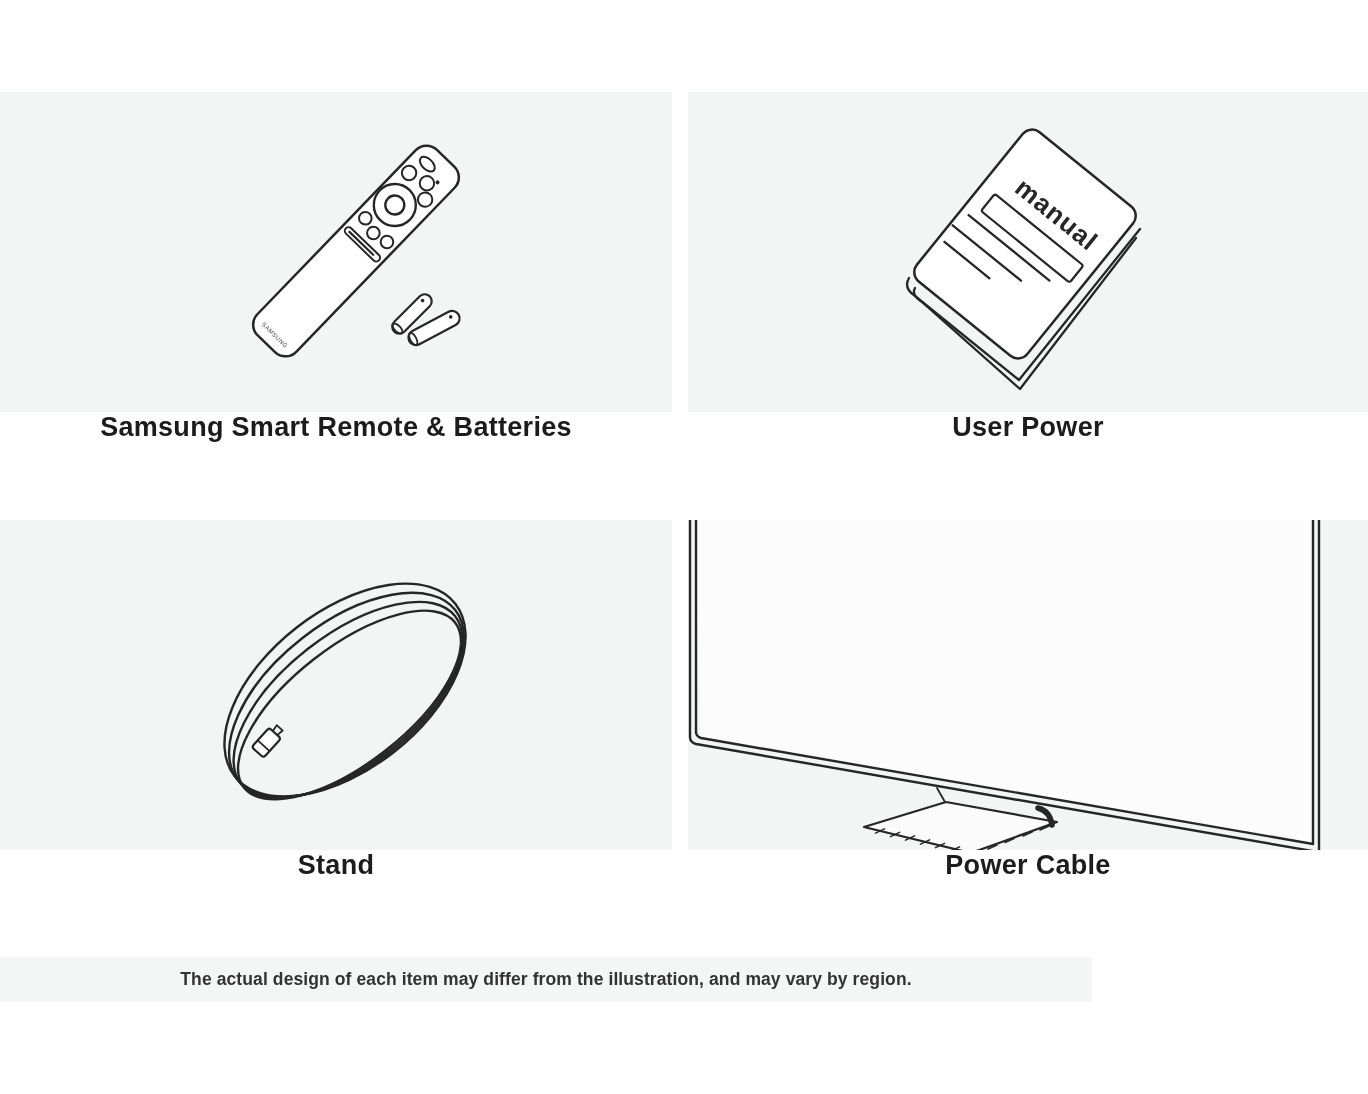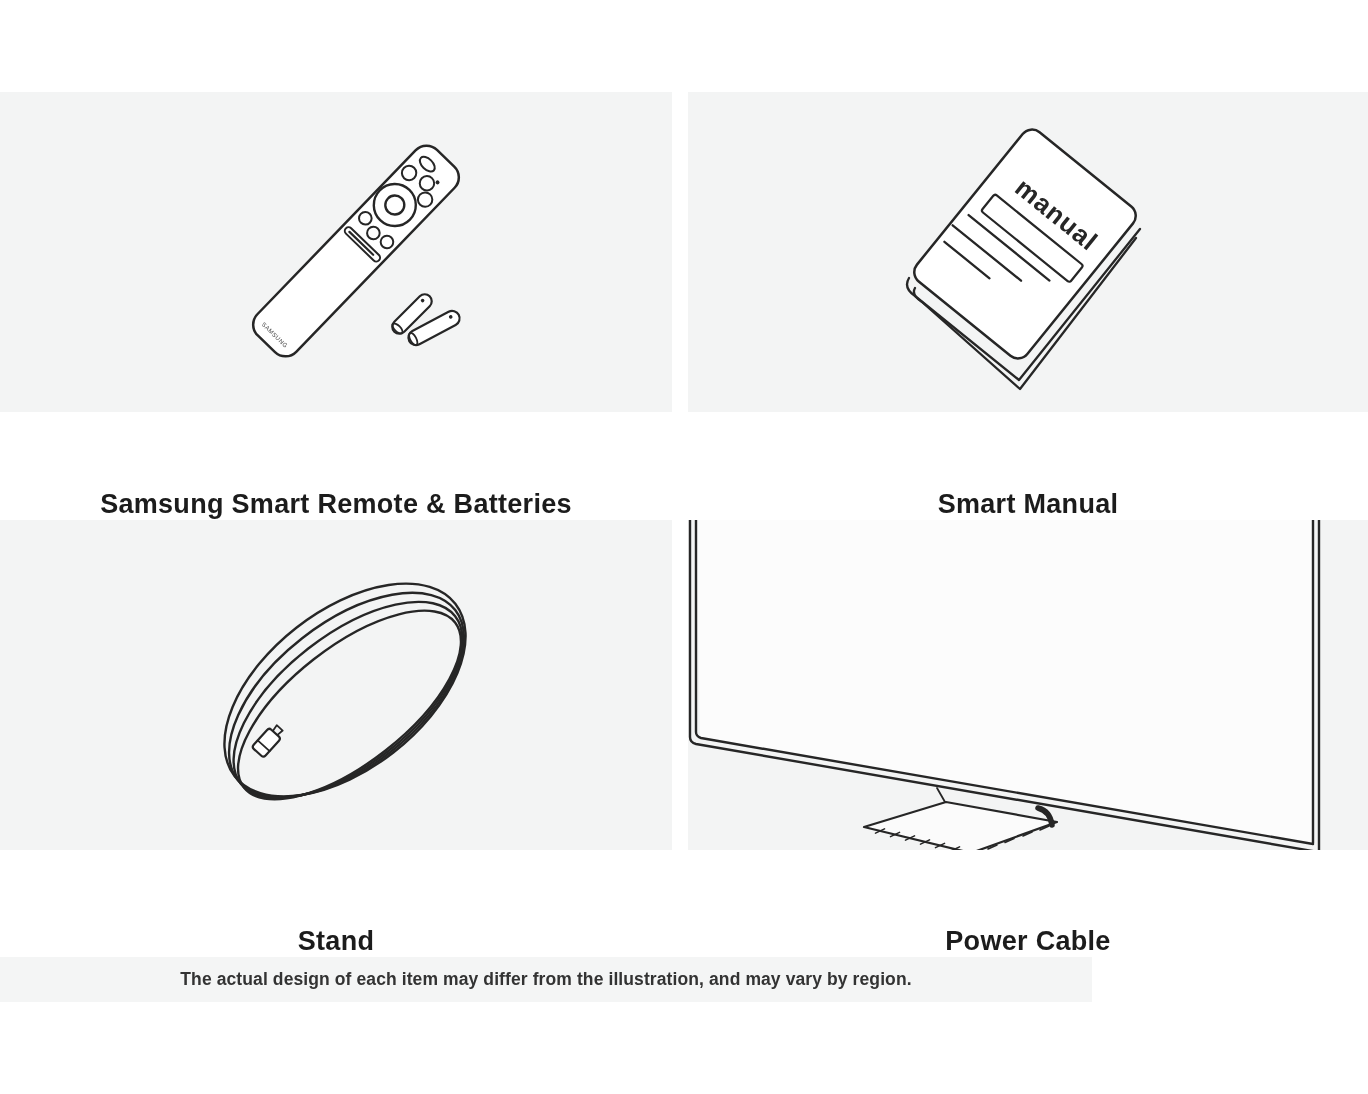--- a/index.html
+++ b/index.html
@@ -9,21 +9,21 @@
   }
   .grid{
     display:grid;
     grid-template-columns:672px 680px;
     grid-template-rows:320px 108px 330px 107px;
     column-gap:16px;
     margin-top:92px;
   }
   .panel{background:#f3f4f4;overflow:hidden;}
   .panel svg{display:block;}
-  .label-row{background:#ffffff;display:flex;align-items:flex-end;justify-content:center;}
+  .label-row{background:#ffffff;display:flex;align-items:flex-start;justify-content:center;}
   .item-label{
     font-size:27px;font-weight:bold;color:#1c1c1c;letter-spacing:0.3px;white-space:nowrap;
   }
   .footer-strip{
     width:1092px;height:45px;background:#f4f5f5;
     display:flex;align-items:center;justify-content:center;
   }
   .footer-note{font-size:17.5px;font-weight:bold;color:#333333;letter-spacing:0.1px;white-space:nowrap;}
   .line{fill:none;stroke:#262626;stroke-linecap:round;stroke-linejoin:round;}
 </style>
@@ -83,21 +83,21 @@
             <line x1="-64" y1="49" x2="-6" y2="49"></line>
           </g>
         </g>
       </svg>
     </section>
 
     <div class="label-row">
       <span class="item-label">Samsung Smart Remote &amp; Batteries</span>
     </div>
     <div class="label-row">
-      <span class="item-label">Smart Manual</span>
+      <span class="item-label">User Power</span>
     </div>
 
     <section class="panel">
       <svg width="672" height="330" viewBox="0 0 672 330">
         <g class="line" stroke-width="2.4">
           <g transform="translate(345,170) rotate(-38)">
               <ellipse rx="140" ry="79"></ellipse>
             </g>
           <g transform="translate(346.5,175) rotate(-38)">
               <ellipse rx="138" ry="72"></ellipse>

